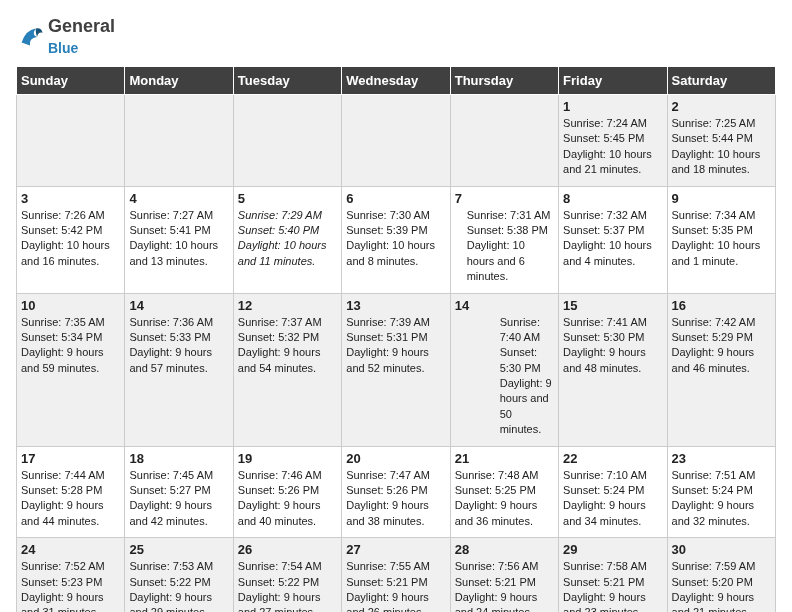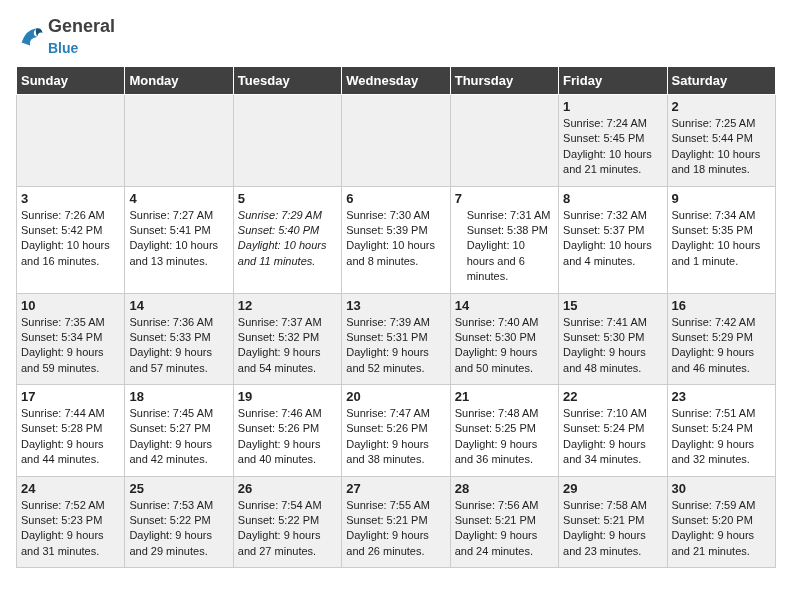--- a/index.html
+++ b/index.html
@@ -193,21 +193,21 @@
 Daylight: 9 hours and 54 minutes.</div>
         </td>
         <td>
           <span class="day-num">13</span>
           <div class="day-info" style="white-space: pre-line;">Sunrise: 7:39 AM
 Sunset: 5:31 PM
 Daylight: 9 hours and 52 minutes.</div>
         </td>
         <td>
           <span class="day-num">14</span>
-          <div class="day-info" style="white-space: pre-line;">Sunrise: 7:40 AM
+          <div class="day-info" style="white-space: pre-line; margin-left: 45px;">Sunrise: 7:40 AM
 Sunset: 5:30 PM
 Daylight: 9 hours and 50 minutes.</div>
         </td>
         <td>
           <span class="day-num">15</span>
           <div class="day-info" style="white-space: pre-line;">Sunrise: 7:41 AM
 Sunset: 5:30 PM
 Daylight: 9 hours and 48 minutes.</div>
         </td>
         <td>

